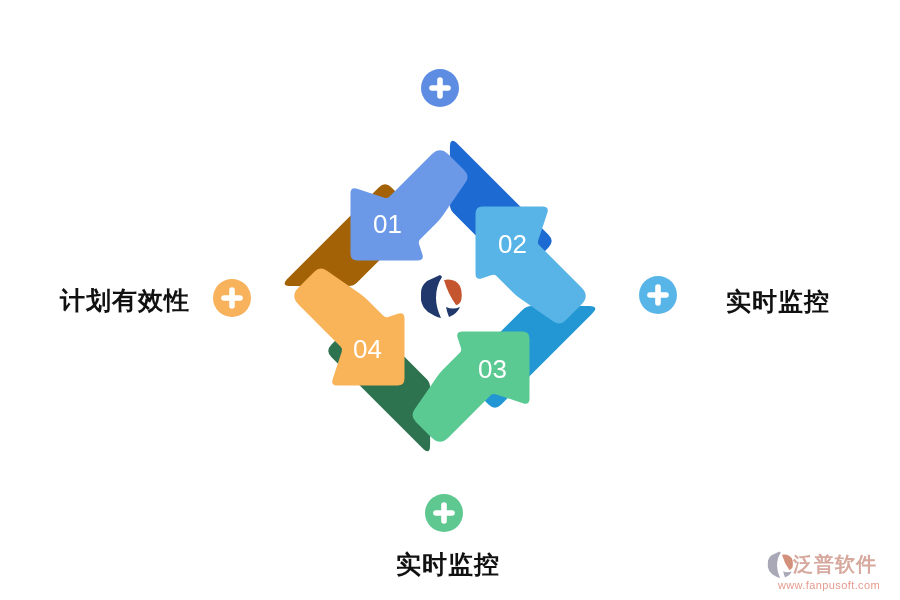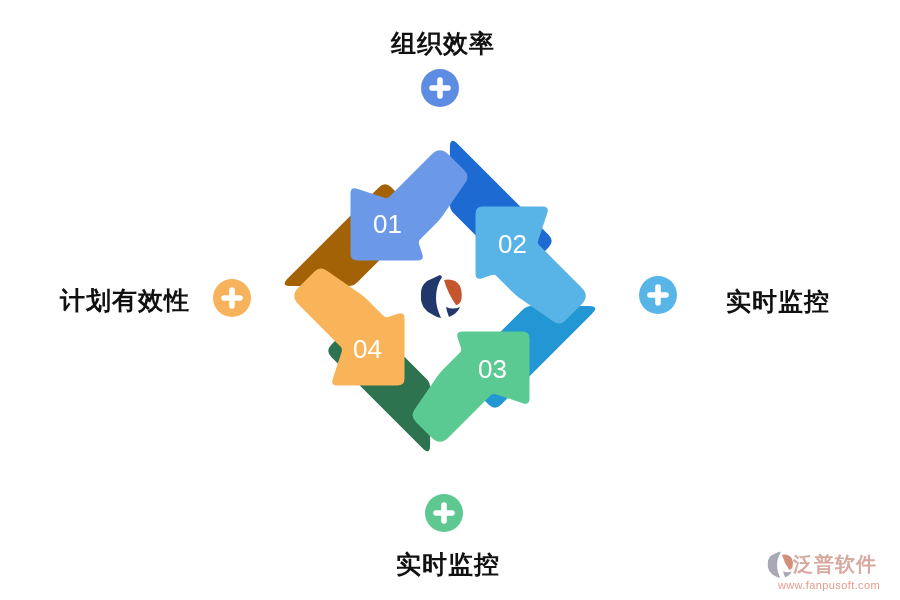--- a/index.html
+++ b/index.html
@@ -19,21 +19,20 @@
   .watermark{position:absolute;left:766px;top:551px;width:130px;}
   .wm-row{display:flex;align-items:flex-start;}
   .wm-brand{font-size:20px;font-weight:bold;line-height:27px;letter-spacing:1px;}
   .wm-url{font-size:11px;line-height:12px;margin-top:1px;text-align:center;width:126px;letter-spacing:0.4px;}
 </style>
 </head>
 <body>
 
 <div class="stage">
 
-  <div class="feature-label" style="left:293px;top:27px;">组织效率</div>
   <div class="plus-btn" style="left:421px;top:69px;">
     <svg width="38" height="38" viewBox="0 0 38 38">
       <circle cx="19" cy="19" r="19" fill="#5C8DE2"></circle>
       <rect x="8.2" y="16.2" width="21.6" height="5.6" rx="2.8" fill="#fff"></rect>
       <rect x="16.2" y="8.2" width="5.6" height="21.6" rx="2.8" fill="#fff"></rect>
     </svg>
   </div>
 
   <div class="plus-btn" style="left:639px;top:276px;">
     <svg width="38" height="38" viewBox="0 0 38 38">

